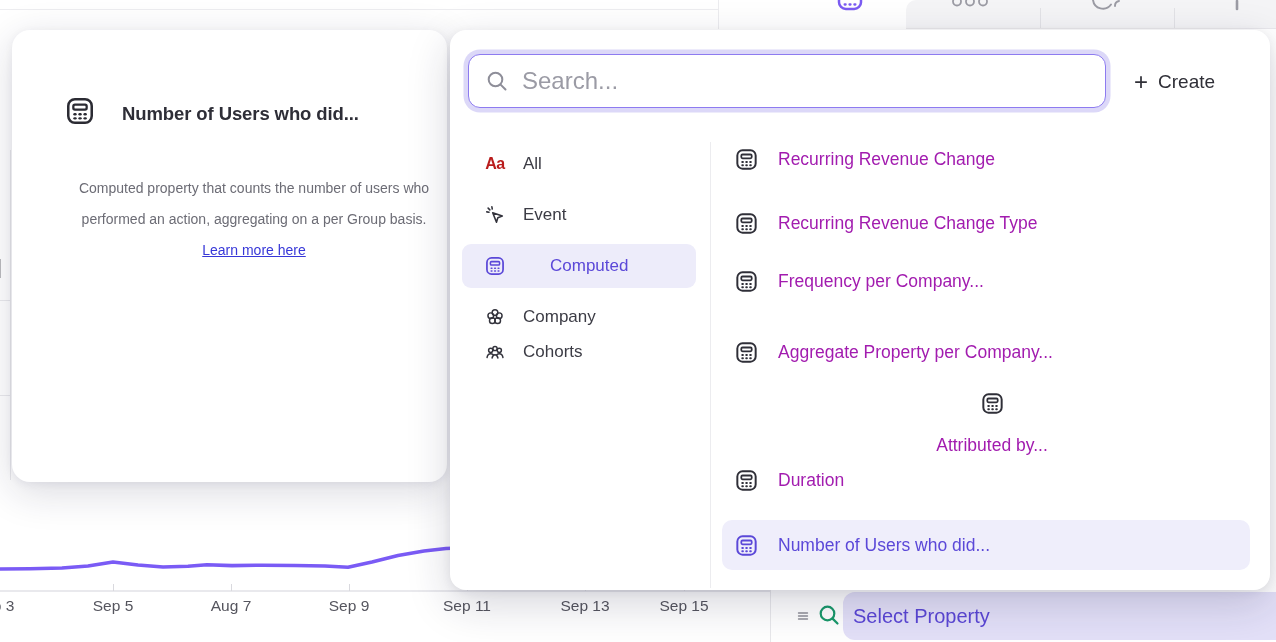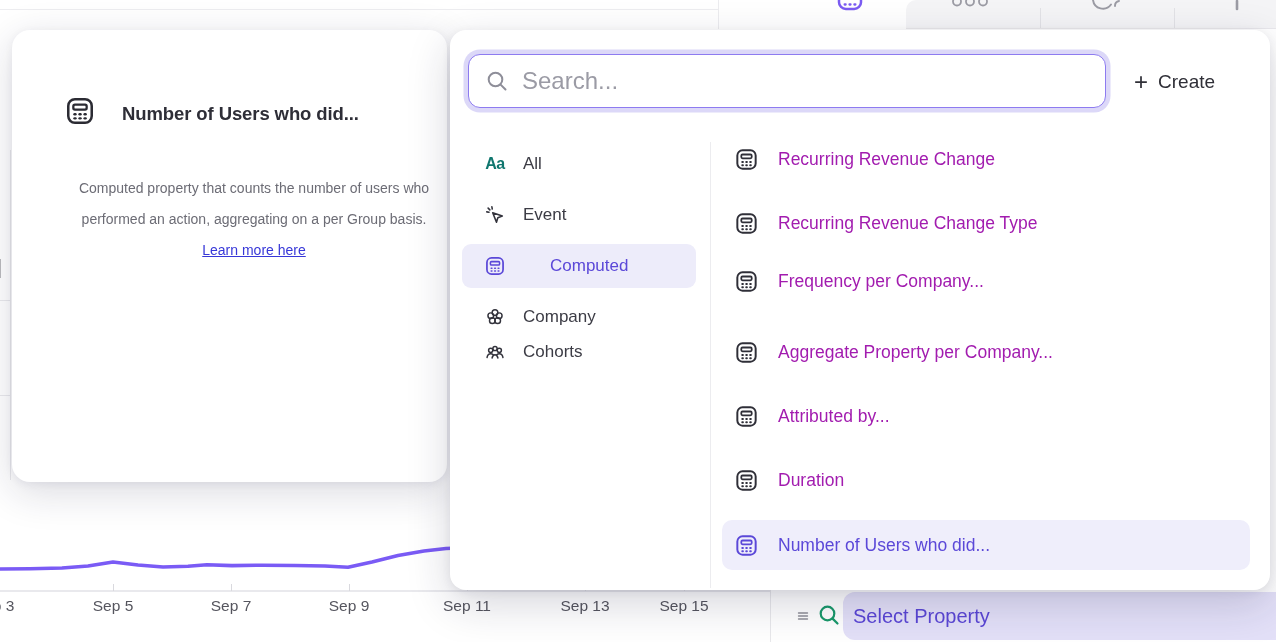--- a/index.html
+++ b/index.html
@@ -67,21 +67,21 @@
   .create-btn .plus { font-size:24px; font-weight:300; color:#2f2f37; line-height:1; }
   .create-btn .lbl { font-size:19px; font-weight:500; color:#2f2f37; }
 
   .cat-col { position:absolute; left:12px; top:0; width:234px; }
   .cat-row { position:absolute; left:0; width:234px; height:44px; border-radius:9px;
     display:flex; align-items:center; padding-left:22px; gap:17px; color:#3c3c45; cursor:pointer; }
   .cat-row .cicon { width:22px; height:22px; color:#33333c; display:flex; align-items:center; justify-content:center; }
   .cat-row .clabel { font-size:17px; font-weight:500; }
   .cat-row.active { background:#edecfa; }
   .cat-row.active .clabel, .cat-row.active .cicon { color:#5b48d8; }
-  .aa-glyph { font-size:16px; font-weight:600; color:#0f766e; letter-spacing:-0.5px; }
+  .aa-glyph { font-size:16px; font-weight:600; color:#b91c1c; letter-spacing:-0.5px; }
 
   .v-divider { position:absolute; left:260px; top:112px; width:1px; height:446px; background:#ececef; }
 
   .res-row { position:absolute; left:272px; width:528px; height:50px; border-radius:10px;
     display:flex; align-items:center; padding-left:12px; gap:19px; cursor:pointer; }
   .res-row .ricon { width:25px; height:25px; color:#2f2f38; flex:0 0 auto; }
   .res-row .rlabel { font-size:17.5px; font-weight:500; color:#a21caf; white-space:nowrap; }
   .res-row.active { background:#efeefb; }
   .res-row.active .rlabel, .res-row.active .ricon { color:#5b48d8; }
 
@@ -138,21 +138,21 @@
 <div class="abs axis-line"></div>
 
 <div class="axis-tick" style="left: 113px;"></div>
 <div class="axis-tick" style="left: 231px;"></div>
 <div class="axis-tick" style="left: 349px;"></div>
 <div class="axis-tick" style="left: 467px;"></div>
 <div class="axis-tick" style="left: 585px;"></div>
 <div class="axis-tick" style="left: 684px;"></div>
 <span class="axis-label" style="left: -6px;">Sep 3</span>
 <span class="axis-label" style="left: 113px;">Sep 5</span>
-<span class="axis-label" style="left: 231px;">Sep 7</span>
+<span class="axis-label" style="left: 231px;">Aug 7</span>
 <span class="axis-label" style="left: 349px;">Sep 9</span>
 <span class="axis-label" style="left: 467px;">Sep 11</span>
 <span class="axis-label" style="left: 585px;">Sep 13</span>
 <span class="axis-label" style="left: 684px;">Sep 15</span>
 <div class="abs bottom-vdivider"></div>
 
 <svg class="abs drag-icon" viewBox="0 0 24 24" fill="none" stroke="currentColor" stroke-width="1.8" stroke-linecap="round">
   <path d="M6 8 h12 M6 12 h12 M6 16 h12"></path>
 </svg>
 <svg class="abs green-search-icon" viewBox="0 0 24 24" fill="none" stroke="currentColor" stroke-width="2.2" stroke-linecap="round">
@@ -312,21 +312,21 @@
           <rect x="7" y="13.5" width="2.5" height="1.8" rx="0.9"></rect>
           <rect x="10.8" y="13.5" width="2.5" height="1.8" rx="0.9"></rect>
           <rect x="14.6" y="13.5" width="2.5" height="1.8" rx="0.9"></rect>
           <rect x="7" y="16.6" width="2.5" height="1.8" rx="0.9"></rect>
           <rect x="10.8" y="16.6" width="2.5" height="1.8" rx="0.9"></rect>
           <rect x="14.6" y="16.6" width="2.5" height="1.8" rx="0.9"></rect>
         </g>
       </svg>
     <span class="rlabel">Aggregate Property per Company...</span>
   </div>
-  <div class="res-row" style="top:361px;">
+  <div class="res-row" style="top:361px;flex-direction:column;">
     <svg class="ricon" viewBox="0 0 24 24" fill="none">
         <rect x="3.2" y="3.2" width="17.6" height="17.6" rx="5" stroke="currentColor" stroke-width="1.9"></rect>
         <rect x="7" y="7.2" width="10" height="3.7" rx="1.2" stroke="currentColor" stroke-width="1.7"></rect>
         <g fill="currentColor">
           <rect x="7" y="13.5" width="2.5" height="1.8" rx="0.9"></rect>
           <rect x="10.8" y="13.5" width="2.5" height="1.8" rx="0.9"></rect>
           <rect x="14.6" y="13.5" width="2.5" height="1.8" rx="0.9"></rect>
           <rect x="7" y="16.6" width="2.5" height="1.8" rx="0.9"></rect>
           <rect x="10.8" y="16.6" width="2.5" height="1.8" rx="0.9"></rect>
           <rect x="14.6" y="16.6" width="2.5" height="1.8" rx="0.9"></rect>

